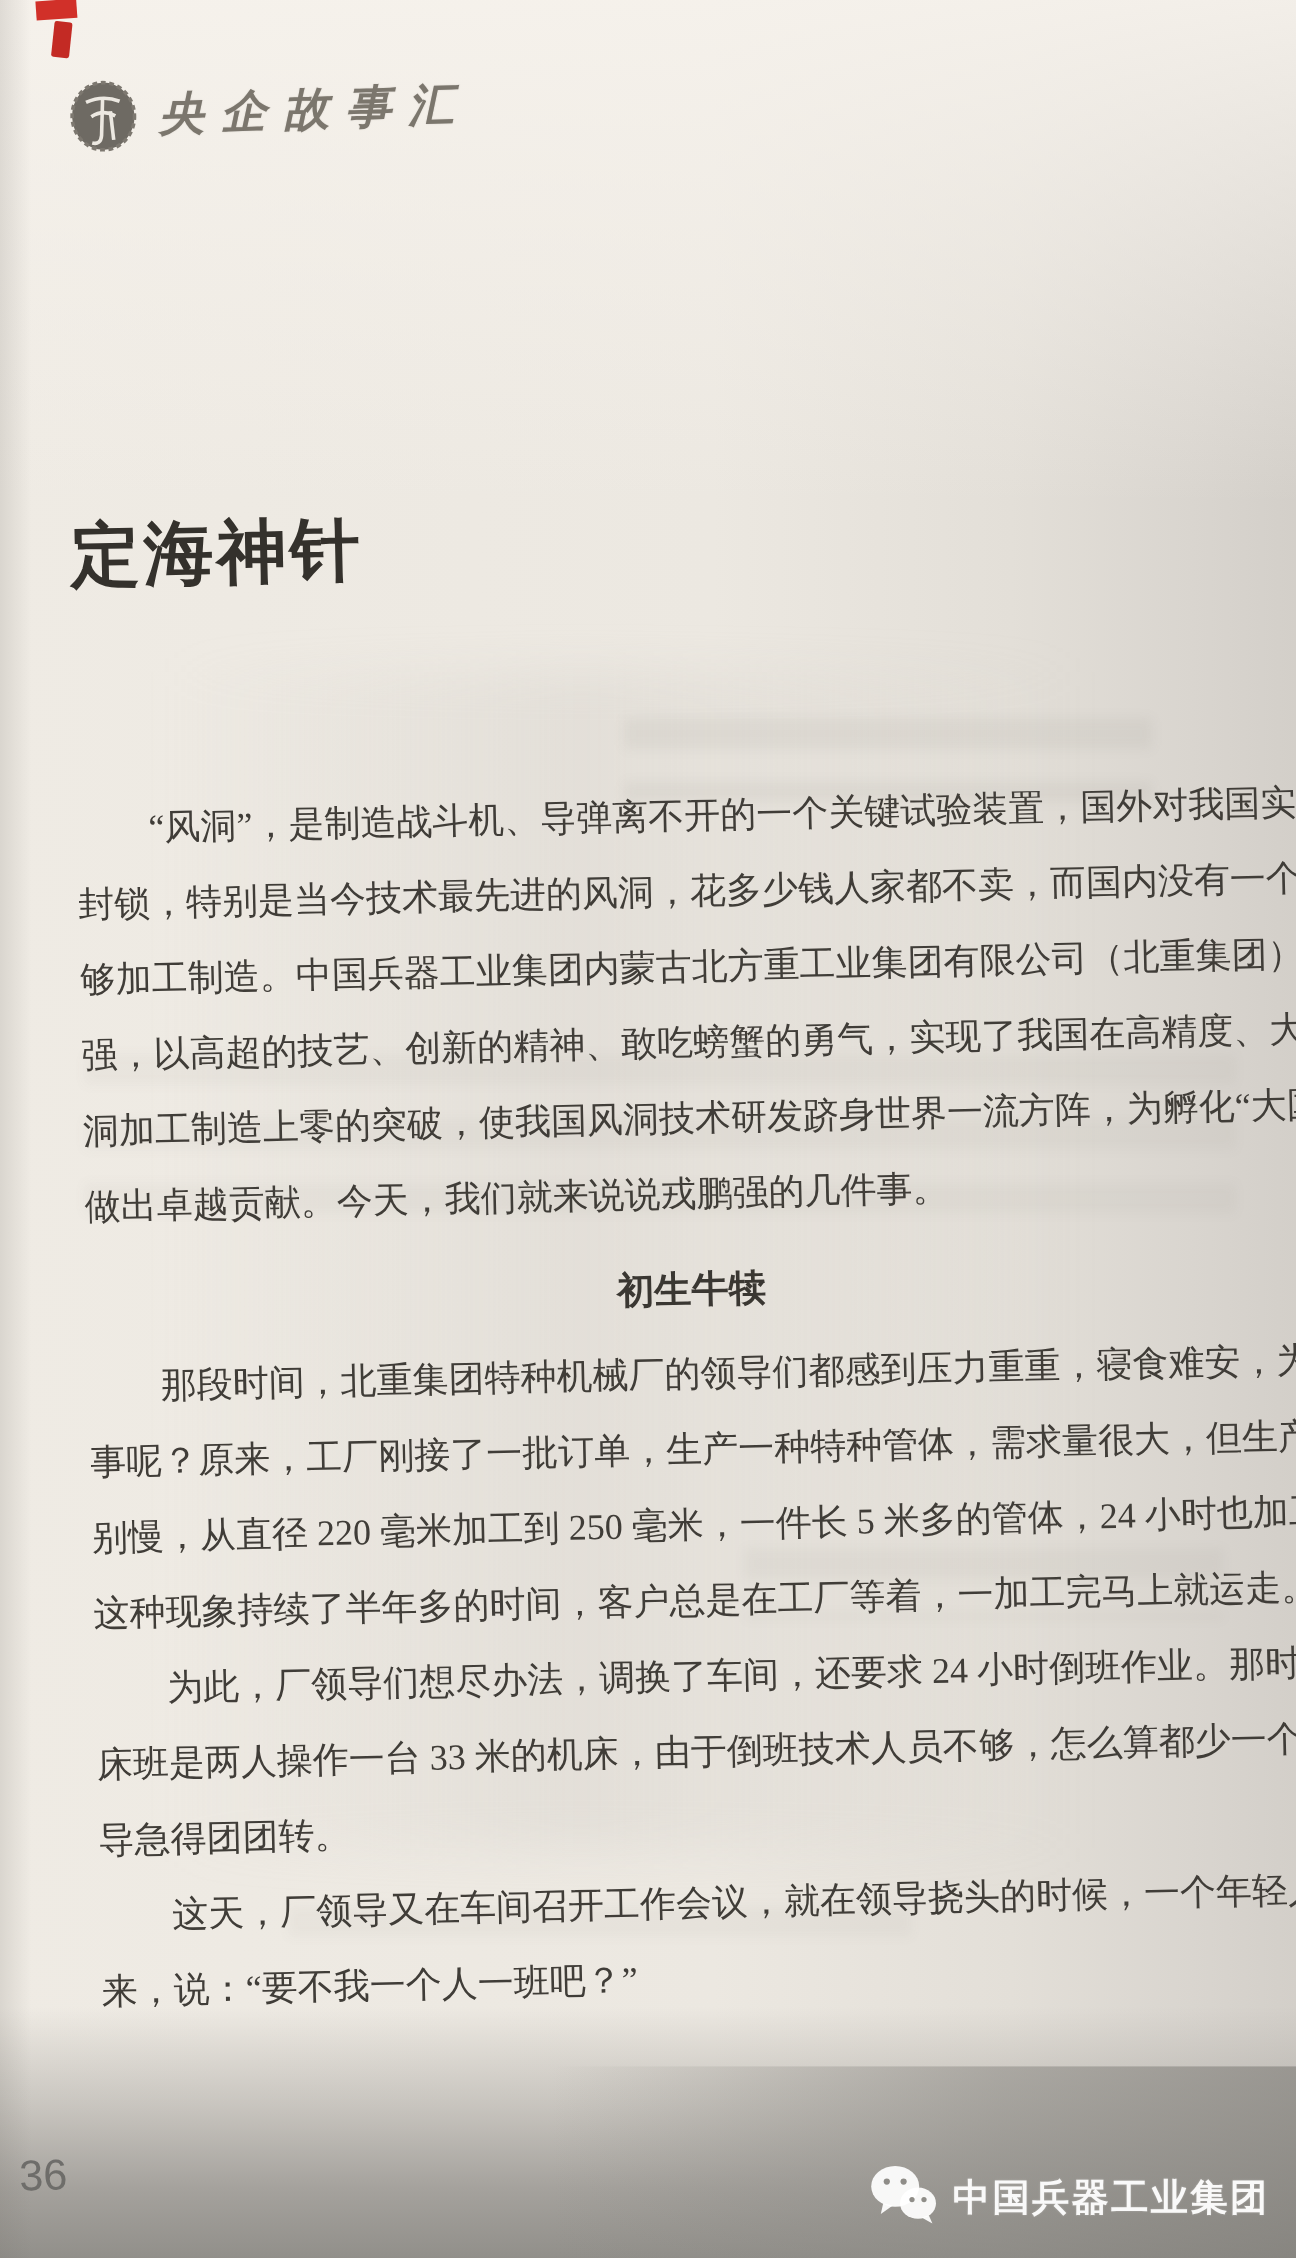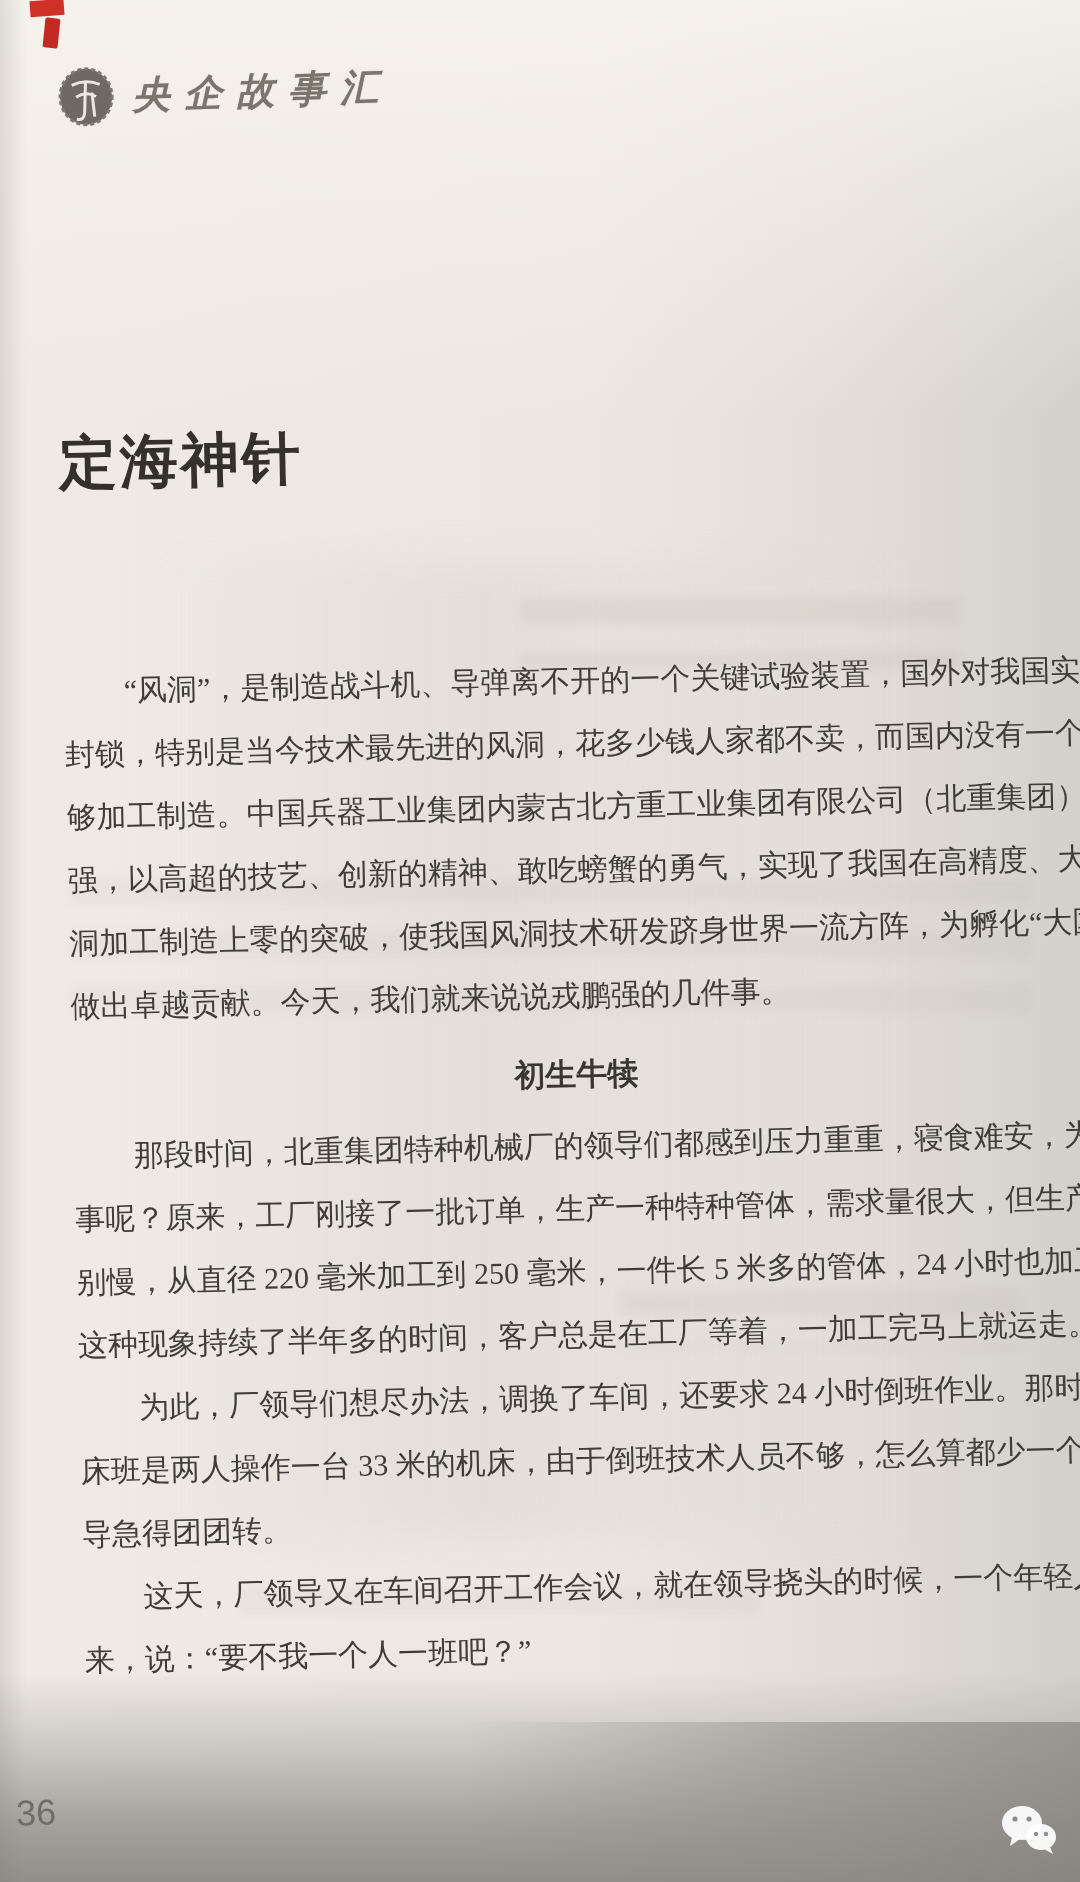--- a/index.html
+++ b/index.html
@@ -156,13 +156,14 @@
       <ellipse cx="22" cy="19" rx="20" ry="17" fill="rgba(255,255,255,.93)"></ellipse>
       <path d="M12 33 L10 42 L20 35 Z" fill="rgba(255,255,255,.93)"></path>
       <circle cx="15" cy="15" r="2.6" fill="#8f8d88"></circle>
       <circle cx="29" cy="15" r="2.6" fill="#8f8d88"></circle>
       <ellipse cx="41" cy="33" rx="15" ry="13" fill="rgba(255,255,255,.93)"></ellipse>
       <path d="M50 43 L53 50 L44 45 Z" fill="rgba(255,255,255,.93)"></path>
       <circle cx="36" cy="30" r="2.2" fill="#8f8d88"></circle>
       <circle cx="46" cy="30" r="2.2" fill="#8f8d88"></circle>
     </svg>
   </span>
+  <span class="watermark-text">中国兵器工业集团</span>
 </div>
 
 </body></html>

